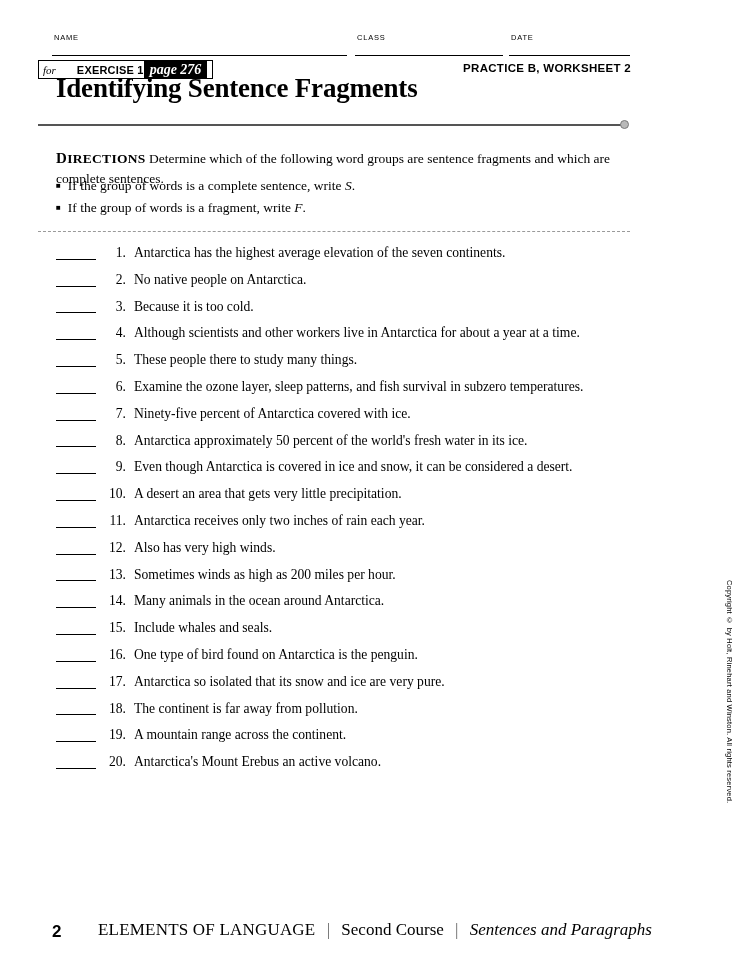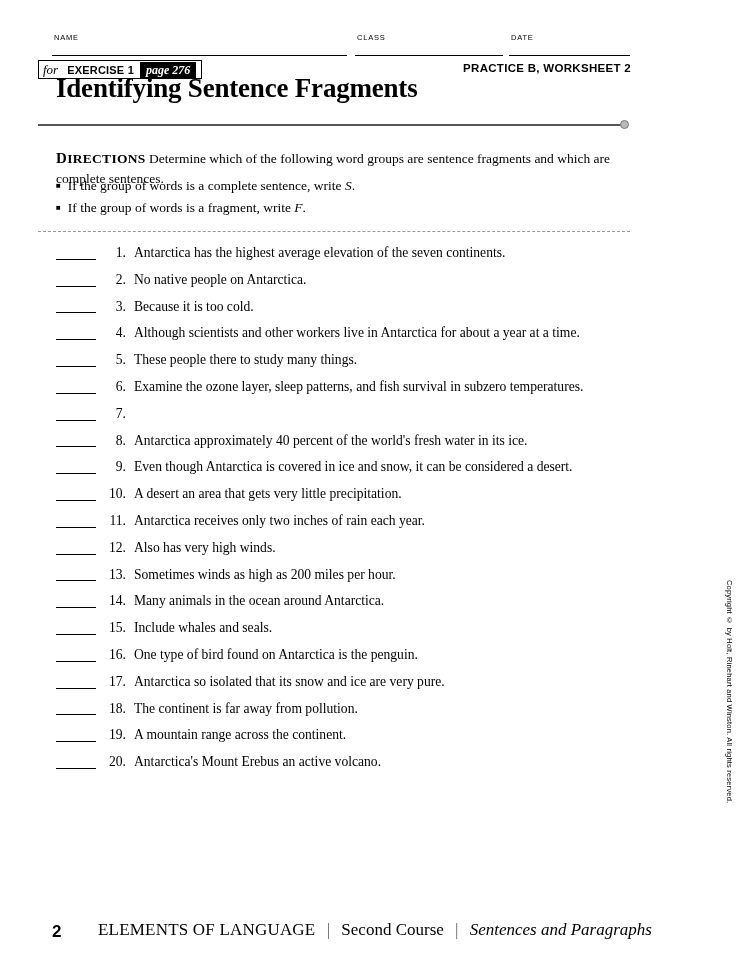--- a/index.html
+++ b/index.html
@@ -65,38 +65,37 @@
     height: 19px;
     border: 1px solid #000;
     padding: 0 5px 0 4px;
     display: flex;
     align-items: center;
     box-sizing: border-box;
   }
   .exercise-for {
     font-family: "Liberation Serif", serif;
     font-style: italic;
-    font-size: 13px;
-    margin-right: 9px;
+    font-size: 11px;
+    margin-right: 21px;
   }
   .exercise-label {
     font-family: "Liberation Sans", sans-serif;
     font-size: 11px;
     font-weight: bold;
     letter-spacing: 0.2px;
   }
   .page-ref {
     background: #000;
     color: #fff;
     font-family: "Liberation Serif", serif;
     font-style: italic;
     font-weight: bold;
-    font-size: 12px;
+    font-size: 14px;
     padding: 2px 6px 2px 6px;
-    margin-left: 6px;
     line-height: 1;
   }
   .practice-label {
     position: absolute;
     right: 0;
     top: 2px;
     font-family: "Liberation Sans", sans-serif;
     font-size: 11.5px;
     font-weight: bold;
     letter-spacing: 0.3px;
@@ -322,25 +321,26 @@
       <span class="text">These people there to study many things.</span>
     </div>
     <div class="item">
       <span class="blank"></span>
       <span class="num">6.</span>
       <span class="text">Examine the ozone layer, sleep patterns, and fish survival in subzero temperatures.</span>
     </div>
     <div class="item">
       <span class="blank"></span>
       <span class="num">7.</span>
+      <span class="text">Ninety-five percent of Antarctica covered with ice.</span>
     </div>
     <div class="item">
       <span class="blank"></span>
       <span class="num">8.</span>
-      <span class="text">Antarctica approximately 40 percent of the world's fresh water in its ice.</span>
+      <span class="text">Antarctica approximately 50 percent of the world's fresh water in its ice.</span>
     </div>
     <div class="item">
       <span class="blank"></span>
       <span class="num">9.</span>
       <span class="text">Even though Antarctica is covered in ice and snow, it can be considered a desert.</span>
     </div>
     <div class="item">
       <span class="blank"></span>
       <span class="num">10.</span>
       <span class="text">A desert an area that gets very little precipitation.</span>

